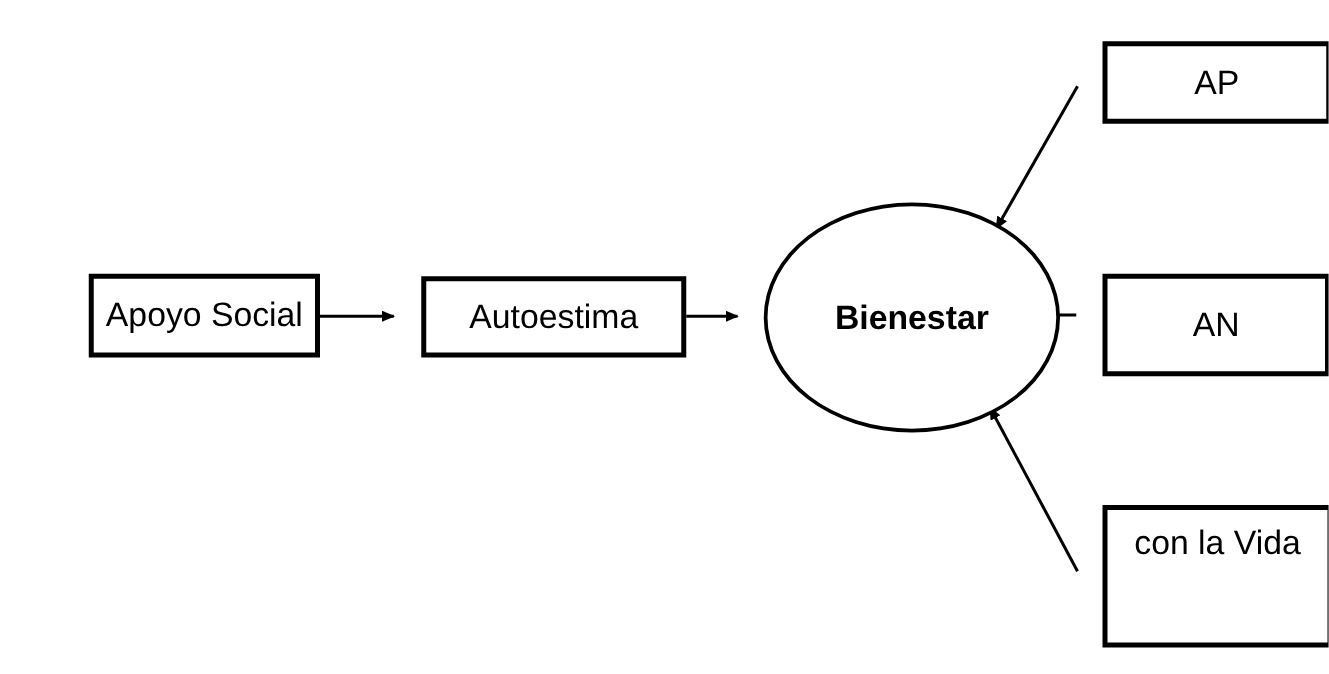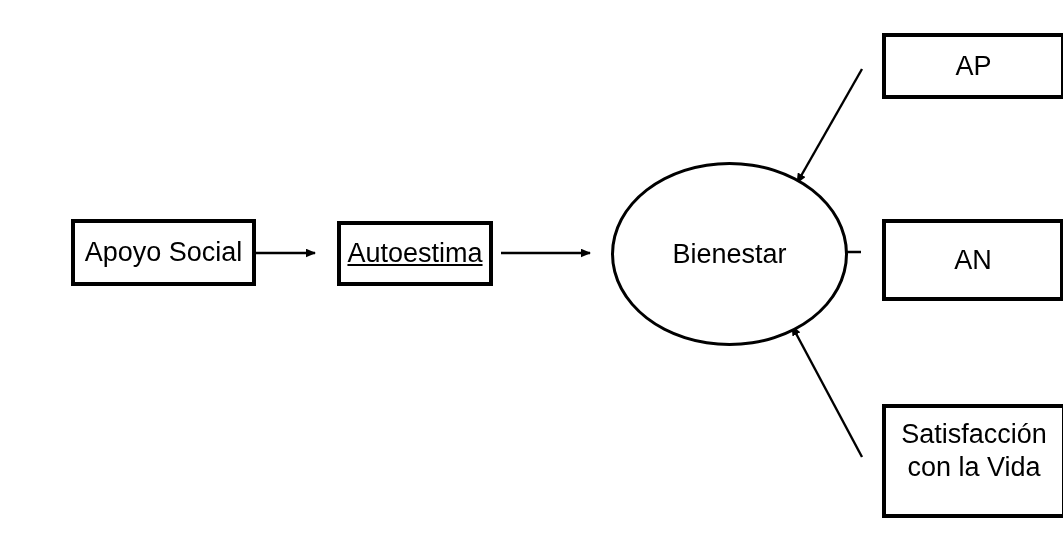--- a/index.html
+++ b/index.html
@@ -33,30 +33,31 @@
     flex-direction: column;
     align-items: center;
     justify-content: center;
     text-align: center;
     font-size: 27px;
     line-height: 33px;
     color: #000000;
     margin-left: 20px;
   }
   .node-apoyo-social   { left: 51px;  top: 219px; width: 185px; height: 67px; text-align: right; }
-  .node-autoestima     { left: 317px; top: 221px; width: 156px; height: 65px; text-decoration: underline; }
+  .node-autoestima     { left: 317px; top: 221px; width: 212px; height: 65px; }
   .node-ap             { left: 862px; top: 33px;  width: 183px; height: 66px; }
   .node-an             { left: 862px; top: 219px; width: 182px; height: 82px; }
   .node-satisfaccion   { left: 862px; top: 404px; width: 184px; height: 114px;
                          justify-content: flex-start; padding-top: 10px; }
   .node-ellipse {
     left: 591px; top: 162px; width: 237px; height: 184px;
     border-width: 3px;
     border-radius: 50%;
     line-height: 37px;
+    font-weight: bold;
   }
 </style>
 </head>
 <body>
 
 <div class="canvas">
 
   <svg class="arrows-layer" viewBox="0 0 1063 539" xmlns="http://www.w3.org/2000/svg" aria-hidden="true">
     <defs>
       <marker id="arrowhead" markerWidth="11" markerHeight="9" refX="9.5" refY="4.5" orient="auto" markerUnits="userSpaceOnUse">
@@ -84,17 +85,16 @@
 
   <div class="node node-ap">
     <span>AP</span>
   </div>
 
   <div class="node node-an">
     <span>AN</span>
   </div>
 
   <div class="node node-satisfaccion">
-    <span>Satisfacción</span>
     <span>con la Vida</span>
   </div>
 
 </div>
 
 </body></html>

